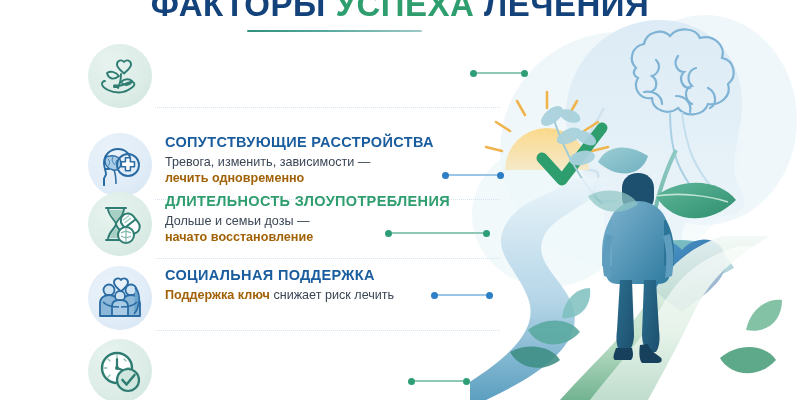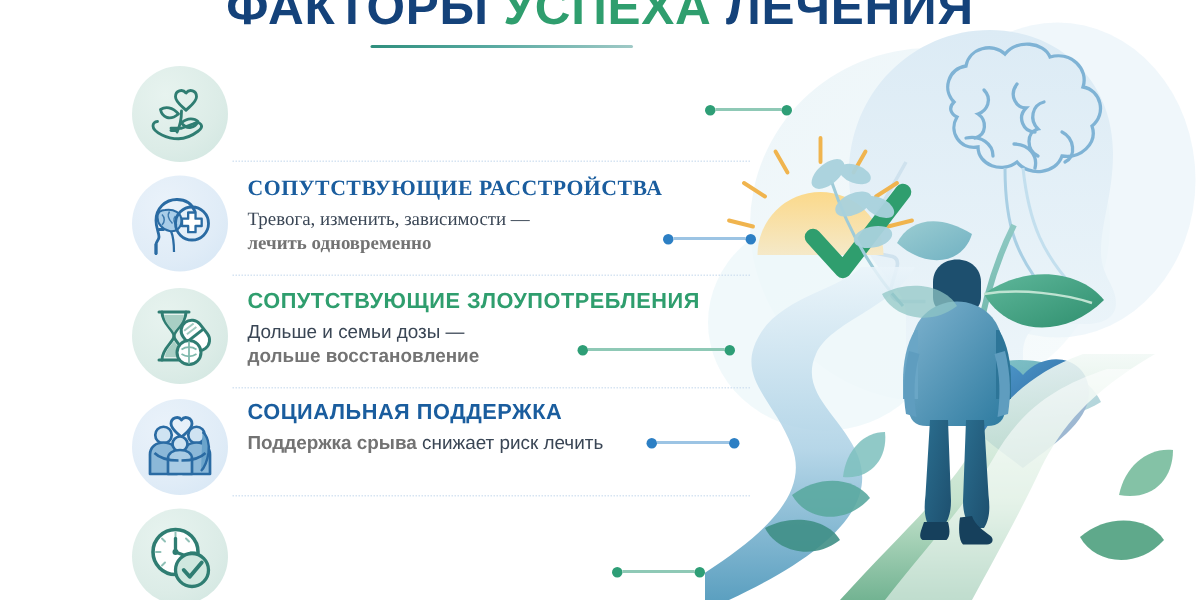--- a/index.html
+++ b/index.html
@@ -41,21 +41,21 @@
   .icon-wrap svg{display:block;}
 
   .txt{position:absolute;left:165px;top:4px;width:300px;}
   .head{
     font-size:14.5px;font-weight:bold;letter-spacing:.35px;line-height:18px;
     margin:0 0 3px 0;white-space:nowrap;
   }
   .head.green{color:#2f9e6e;}
   .head.blue{color:#1a5d9e;}
   .sub{font-size:12.6px;line-height:16px;color:#3a4655;margin:0;}
-  .sub b{color:#737373;font-weight:bold;}
+  .sub b{color:#a16207;font-weight:bold;}
 
   
   .conn{position:absolute;display:flex;align-items:center;height:8px;}
   .conn .dot{width:7px;height:7px;border-radius:50%;flex:0 0 auto;}
   .conn .ln{height:1.6px;flex:1 1 auto;}
   .conn.green .dot{background:#2e9e76;}
   .conn.green .ln{background:#8fc9b6;}
   .conn.blue .dot{background:#2c7fc4;}
   .conn.blue .ln{background:#9cc4e4;}
 
@@ -255,21 +255,21 @@
         </svg>
       </div>
       <div class="conn green" style="left:470px;top:29px;width:58px;">
         <span class="dot"></span>
         <span class="ln"></span>
         <span class="dot"></span>
       </div>
       <div class="row-sep" style="top:67px;"></div>
     </div>
 
-    <div class="row" style="top:73px;font-family:Liberation Serif, serif;">
+    <div class="row" style="top:89px;">
       <div class="icon-wrap blue">
         <svg width="44" height="44" viewBox="0 0 44 44">
           <g fill="none" stroke="#2a6ba3" stroke-width="1.9" stroke-linecap="round" stroke-linejoin="round">
             <path d="M20 6 c-8 0 -14 6 -14 14 c0 5 2 8 2 11 c0 2 -2 3 -2 5 l0 6"></path>
             <path d="M6 42 l0 -6"></path>
             <path d="M8 26 l3 0"></path>
             <path d="M20 6 c6 0 10 3 12 8"></path>
           </g>
           <path d="M12 13 c-3 0 -5 2 -5 5 c0 4 3 8 8 9 c4 1 8 -2 8 -7 c0 -5 -5 -8 -11 -7 z" fill="#a9cde8" stroke="#2a6ba3" stroke-width="1.4"></path>
           <g fill="none" stroke="#2a6ba3" stroke-width="1" opacity=".85">
@@ -315,24 +315,24 @@
           </g>
           <circle cx="28" cy="33" r="8" fill="#ffffff" stroke="#2f7d72" stroke-width="2"></circle>
           <g stroke="#7fb9ac" stroke-width="1.2" fill="none">
             <path d="M23 31 c3 -2 7 -2 10 0"></path>
             <path d="M23 34 c3 2 7 2 10 0"></path>
             <path d="M28 25.5 l0 15"></path>
           </g>
         </svg>
       </div>
       <div class="txt">
-        <p class="head green">СОПУТСТВУЮЩИЕ ЗЛОУПОТРЕБЛЕНИЯ</p>
+        <p class="head green">ДЛИТЕЛЬНОСТЬ ЗЛОУПОТРЕБЛЕНИЯ</p>
         <p class="sub">
           <span>Дольше и семьи дозы —</span><br>
-          <b>дольше восстановление</b>
+          <b>начато восстановление</b>
         </p>
       </div>
       <div class="conn green" style="left:385px;top:41px;width:105px;">
         <span class="dot"></span>
         <span class="ln"></span>
         <span class="dot"></span>
       </div>
       <div class="row-sep" style="top:70px;"></div>
     </div>
 
@@ -347,21 +347,21 @@
           <path d="M38 12 c3 2 5 8 4 14 c-1 6 -3 10 -5 12" fill="#6aa4cb" stroke="#2a6ba3" stroke-width="1.6"></path>
           <circle cx="23" cy="20" r="5" fill="#cfe3f2" stroke="#2a6ba3" stroke-width="1.8"></circle>
           <path d="M15 40 l0 -10 c0 -4 3.5 -6 8 -6 c4.5 0 8 2 8 6 l0 10 z" fill="#a9cbe4" stroke="#2a6ba3" stroke-width="1.8" stroke-linejoin="round"></path>
           <path d="M6 26 c4 4 10 5 16 5" fill="none" stroke="#2a6ba3" stroke-width="1.7"></path>
           <path d="M40 26 c-4 4 -10 5 -16 5" fill="none" stroke="#2a6ba3" stroke-width="1.7"></path>
         </svg>
       </div>
       <div class="txt">
         <p class="head blue">СОЦИАЛЬНАЯ ПОДДЕРЖКА</p>
         <p class="sub">
-          <b>Поддержка срыва</b><span> снижает риск лечить</span>
+          <b>Поддержка ключ</b><span> снижает риск лечить</span>
         </p>
       </div>
       <div class="conn blue" style="left:431px;top:29px;width:62px;">
         <span class="dot"></span>
         <span class="ln"></span>
         <span class="dot"></span>
       </div>
       <div class="row-sep" style="top:68px;"></div>
     </div>
 

